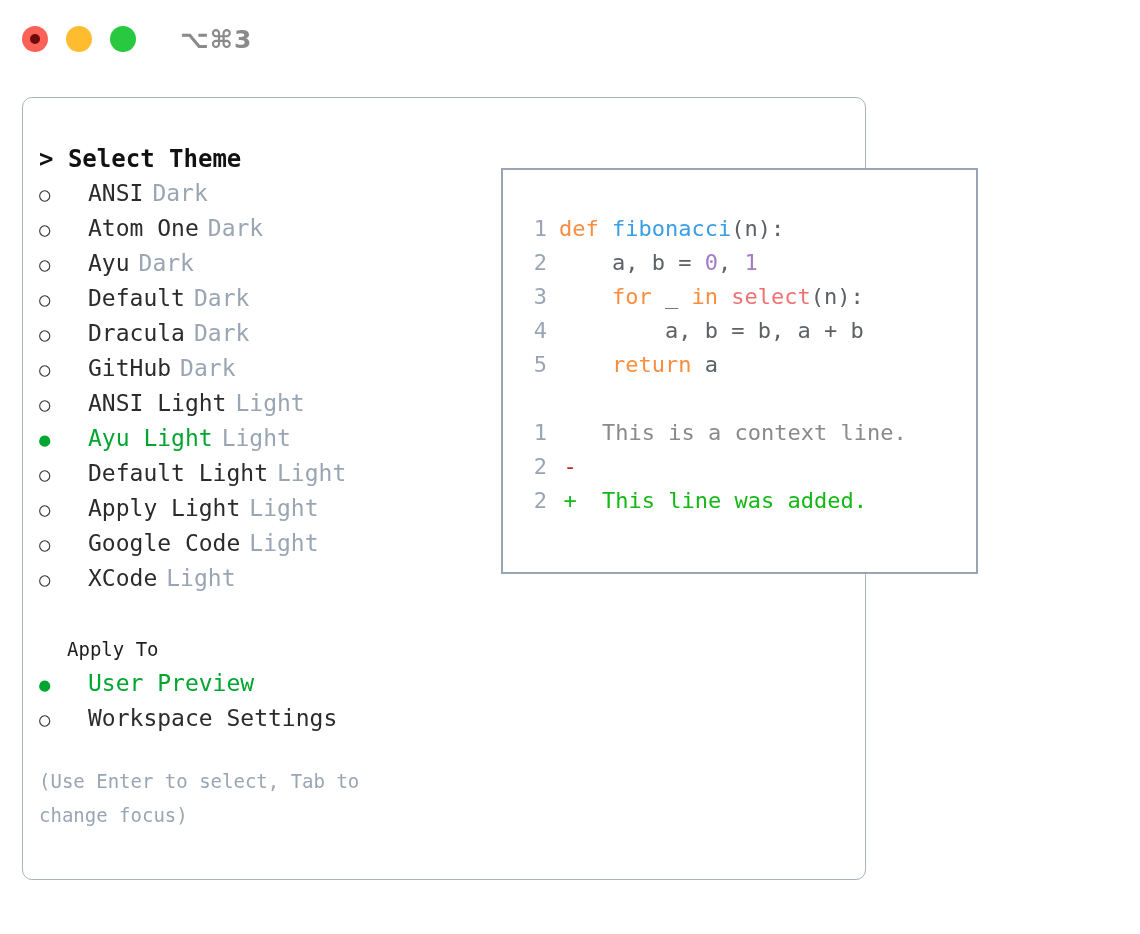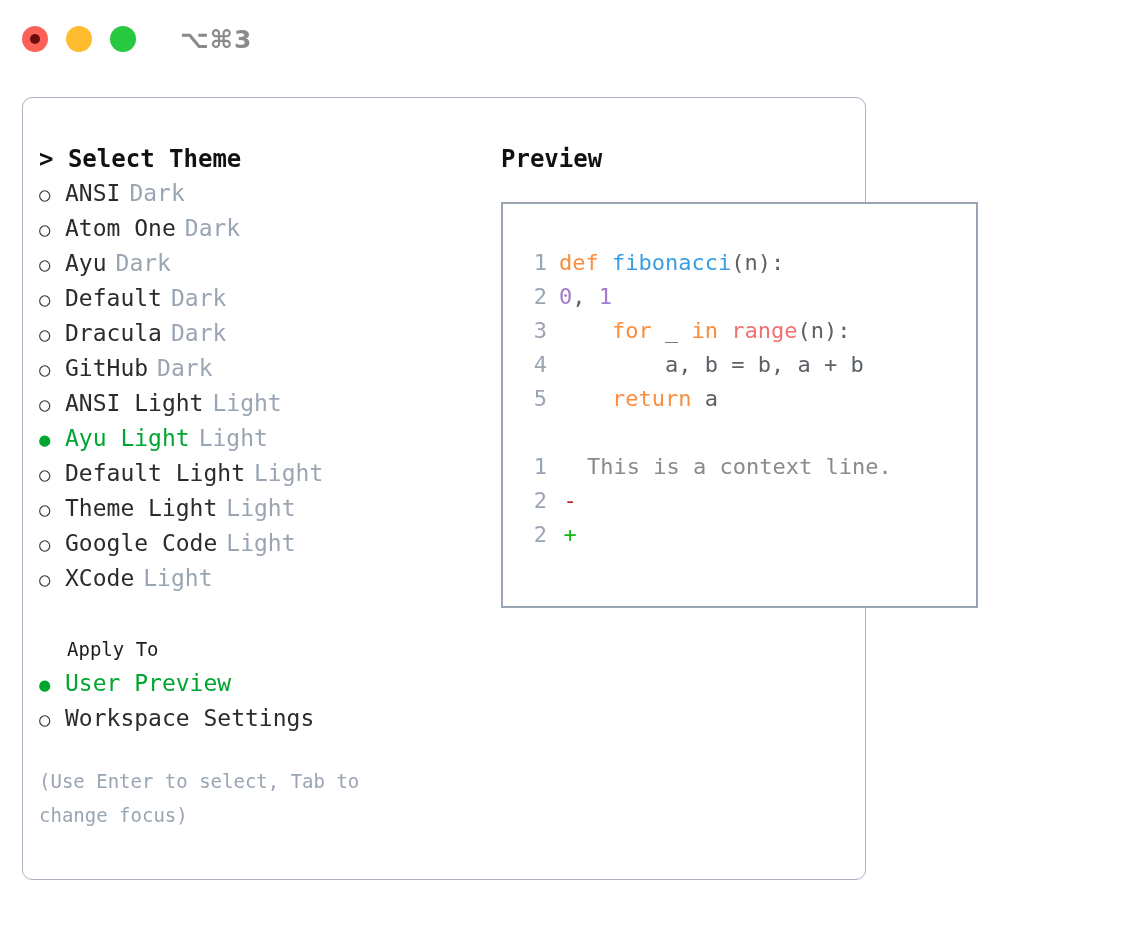--- a/index.html
+++ b/index.html
@@ -107,21 +107,21 @@
   }
   .marker {
     display: inline-block;
     width: 26px;
     flex: 0 0 26px;
     font-size: 19px;
     line-height: 34px;
   }
   .marker.unselected { color: #3a3a3a; }
   .marker.selected   { color: #00a630; }
-  .opt-label  { color: #2b2b2b; }
+  .opt-label  { color: #2b2b2b; margin-left: 23px; }
   .opt-label.sel { color: #00a630; }
   .opt-suffix {
     color: #9aa5b4;
     margin-left: 9px;
     text-align: center;
   }
 
   .apply-title {
     font-size: 19px;
     color: #1d1d1d;
@@ -194,21 +194,21 @@
     flex: 0 0 22px;
     text-align: center;
     margin-right: 6px;
   }
   .diff-context .diff-sign,
   .diff-context .diff-text { color: #8a8a8a; }
   .diff-del .diff-sign,
   .diff-del .diff-text { color: #c52020; }
   .diff-add .diff-sign,
   .diff-add .diff-text { color: #14b814; }
-  .diff-text { white-space: pre; }
+  .diff-text { white-space: pre; margin-left: 15px; }
 </style>
 </head>
 <body>
 
 <div id="page">
 
   <div class="titlebar">
     <div class="dots">
       <div class="dot dot-red">
         <div class="rec-core"></div>
@@ -228,51 +228,50 @@
         <div id="theme-list">
             <div class="opt-row"><span class="marker unselected">○</span><span class="opt-label">ANSI</span><span class="opt-suffix">Dark</span></div>
             <div class="opt-row"><span class="marker unselected">○</span><span class="opt-label">Atom One</span><span class="opt-suffix">Dark</span></div>
             <div class="opt-row"><span class="marker unselected">○</span><span class="opt-label">Ayu</span><span class="opt-suffix">Dark</span></div>
             <div class="opt-row"><span class="marker unselected">○</span><span class="opt-label">Default</span><span class="opt-suffix">Dark</span></div>
             <div class="opt-row"><span class="marker unselected">○</span><span class="opt-label">Dracula</span><span class="opt-suffix">Dark</span></div>
             <div class="opt-row"><span class="marker unselected">○</span><span class="opt-label">GitHub</span><span class="opt-suffix">Dark</span></div>
             <div class="opt-row"><span class="marker unselected">○</span><span class="opt-label">ANSI Light</span><span class="opt-suffix">Light</span></div>
             <div class="opt-row"><span class="marker selected">●</span><span class="opt-label sel">Ayu Light</span><span class="opt-suffix">Light</span></div>
             <div class="opt-row"><span class="marker unselected">○</span><span class="opt-label">Default Light</span><span class="opt-suffix">Light</span></div>
-            <div class="opt-row"><span class="marker unselected">○</span><span class="opt-label">Theme Light</span><span class="opt-suffix">Light</span></div>
+            <div class="opt-row"><span class="marker unselected">○</span><span class="opt-label">Apply Light</span><span class="opt-suffix">Light</span></div>
             <div class="opt-row"><span class="marker unselected">○</span><span class="opt-label">Google Code</span><span class="opt-suffix">Light</span></div>
             <div class="opt-row"><span class="marker unselected">○</span><span class="opt-label">XCode</span><span class="opt-suffix">Light</span></div>
           </div>
 
         <div class="spacer-lg"></div>
 
         <div class="apply-title">Apply To</div>
         <div id="apply-list">
             <div class="opt-row"><span class="marker selected">●</span><span class="opt-label sel">User Preview</span></div>
             <div class="opt-row"><span class="marker unselected">○</span><span class="opt-label">Workspace Settings</span></div>
           </div>
 
         <div class="spacer-md"></div>
         <div class="hint">(Use Enter to select, Tab to change focus)</div>
       </div>
 
       <div class="right-col">
-        <div class="preview-heading">Preview</div>
         <div class="preview-box">
           <div id="code-block">
               <div class="code-line"><span class="lineno">1</span><span class="tok t-keyword">def </span><span class="tok t-func">fibonacci</span><span class="tok t-plain">(n):</span></div>
-              <div class="code-line"><span class="lineno">2</span><span class="tok t-number">0</span><span class="tok t-plain">, </span><span class="tok t-number">1</span></div>
-              <div class="code-line"><span class="lineno">3</span><span class="tok t-plain">    </span><span class="tok t-keyword">for</span><span class="tok t-plain"> _ </span><span class="tok t-keyword">in</span><span class="tok t-plain"> </span><span class="tok t-builtin">range</span><span class="tok t-plain">(n):</span></div>
+              <div class="code-line"><span class="lineno">2</span><span class="tok t-plain">    a, b = </span><span class="tok t-number">0</span><span class="tok t-plain">, </span><span class="tok t-number">1</span></div>
+              <div class="code-line"><span class="lineno">3</span><span class="tok t-plain">    </span><span class="tok t-keyword">for</span><span class="tok t-plain"> _ </span><span class="tok t-keyword">in</span><span class="tok t-plain"> </span><span class="tok t-builtin">select</span><span class="tok t-plain">(n):</span></div>
               <div class="code-line"><span class="lineno">4</span><span class="tok t-plain">        a, b = b, a + b</span></div>
               <div class="code-line"><span class="lineno">5</span><span class="tok t-plain">    </span><span class="tok t-keyword">return</span><span class="tok t-plain"> a</span></div>
             </div>
           <div class="blank-line"></div>
           <div id="diff-block">
               <div class="code-line diff-context"><span class="lineno">1</span><span class="diff-sign"> </span><span class="diff-text">This is a context line.</span></div>
               <div class="code-line diff-del"><span class="lineno">2</span><span class="diff-sign">-</span></div>
-              <div class="code-line diff-add"><span class="lineno">2</span><span class="diff-sign">+</span></div>
+              <div class="code-line diff-add"><span class="lineno">2</span><span class="diff-sign">+</span><span class="diff-text">This line was added.</span></div>
             </div>
         </div>
       </div>
 
     </div>
   </div>
 </div>
 
 </body></html>

